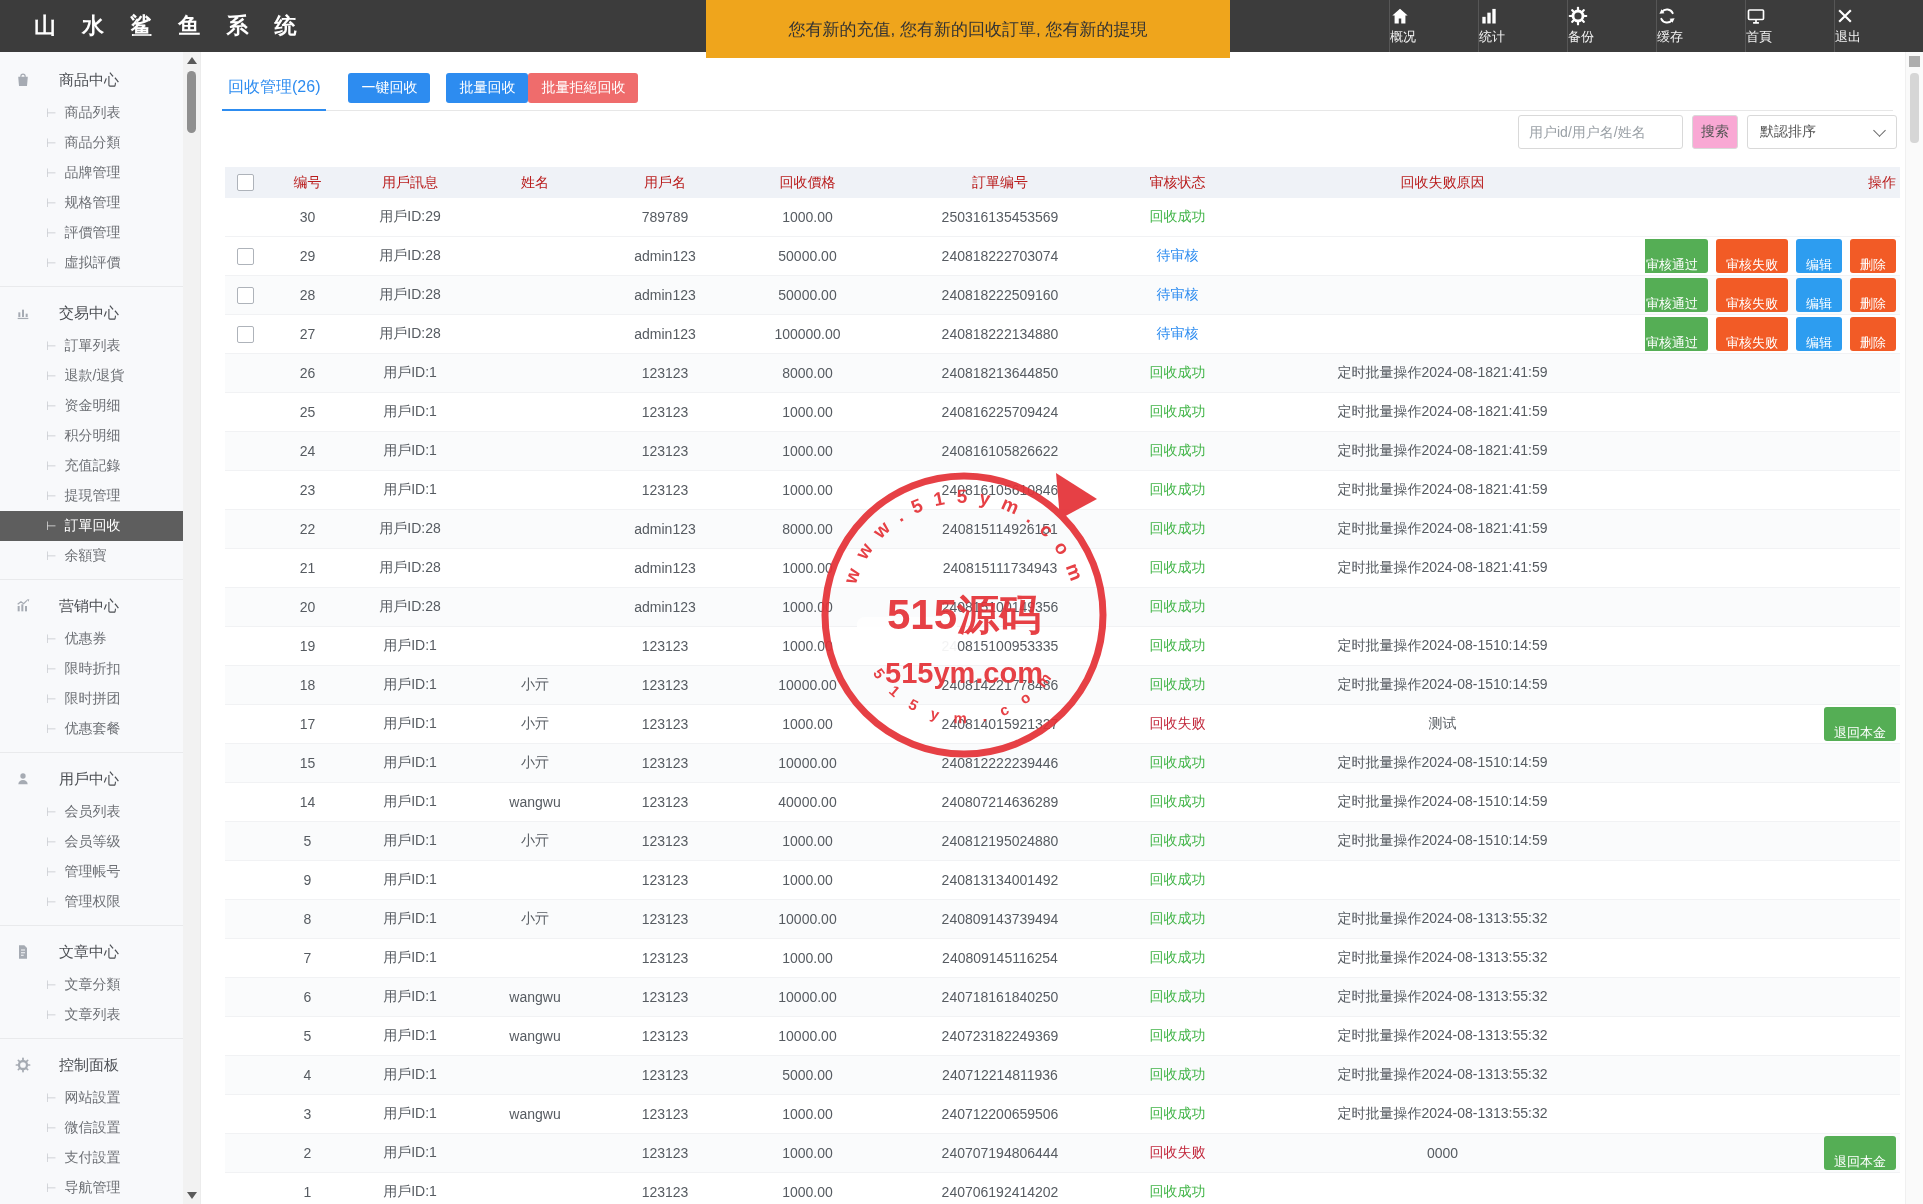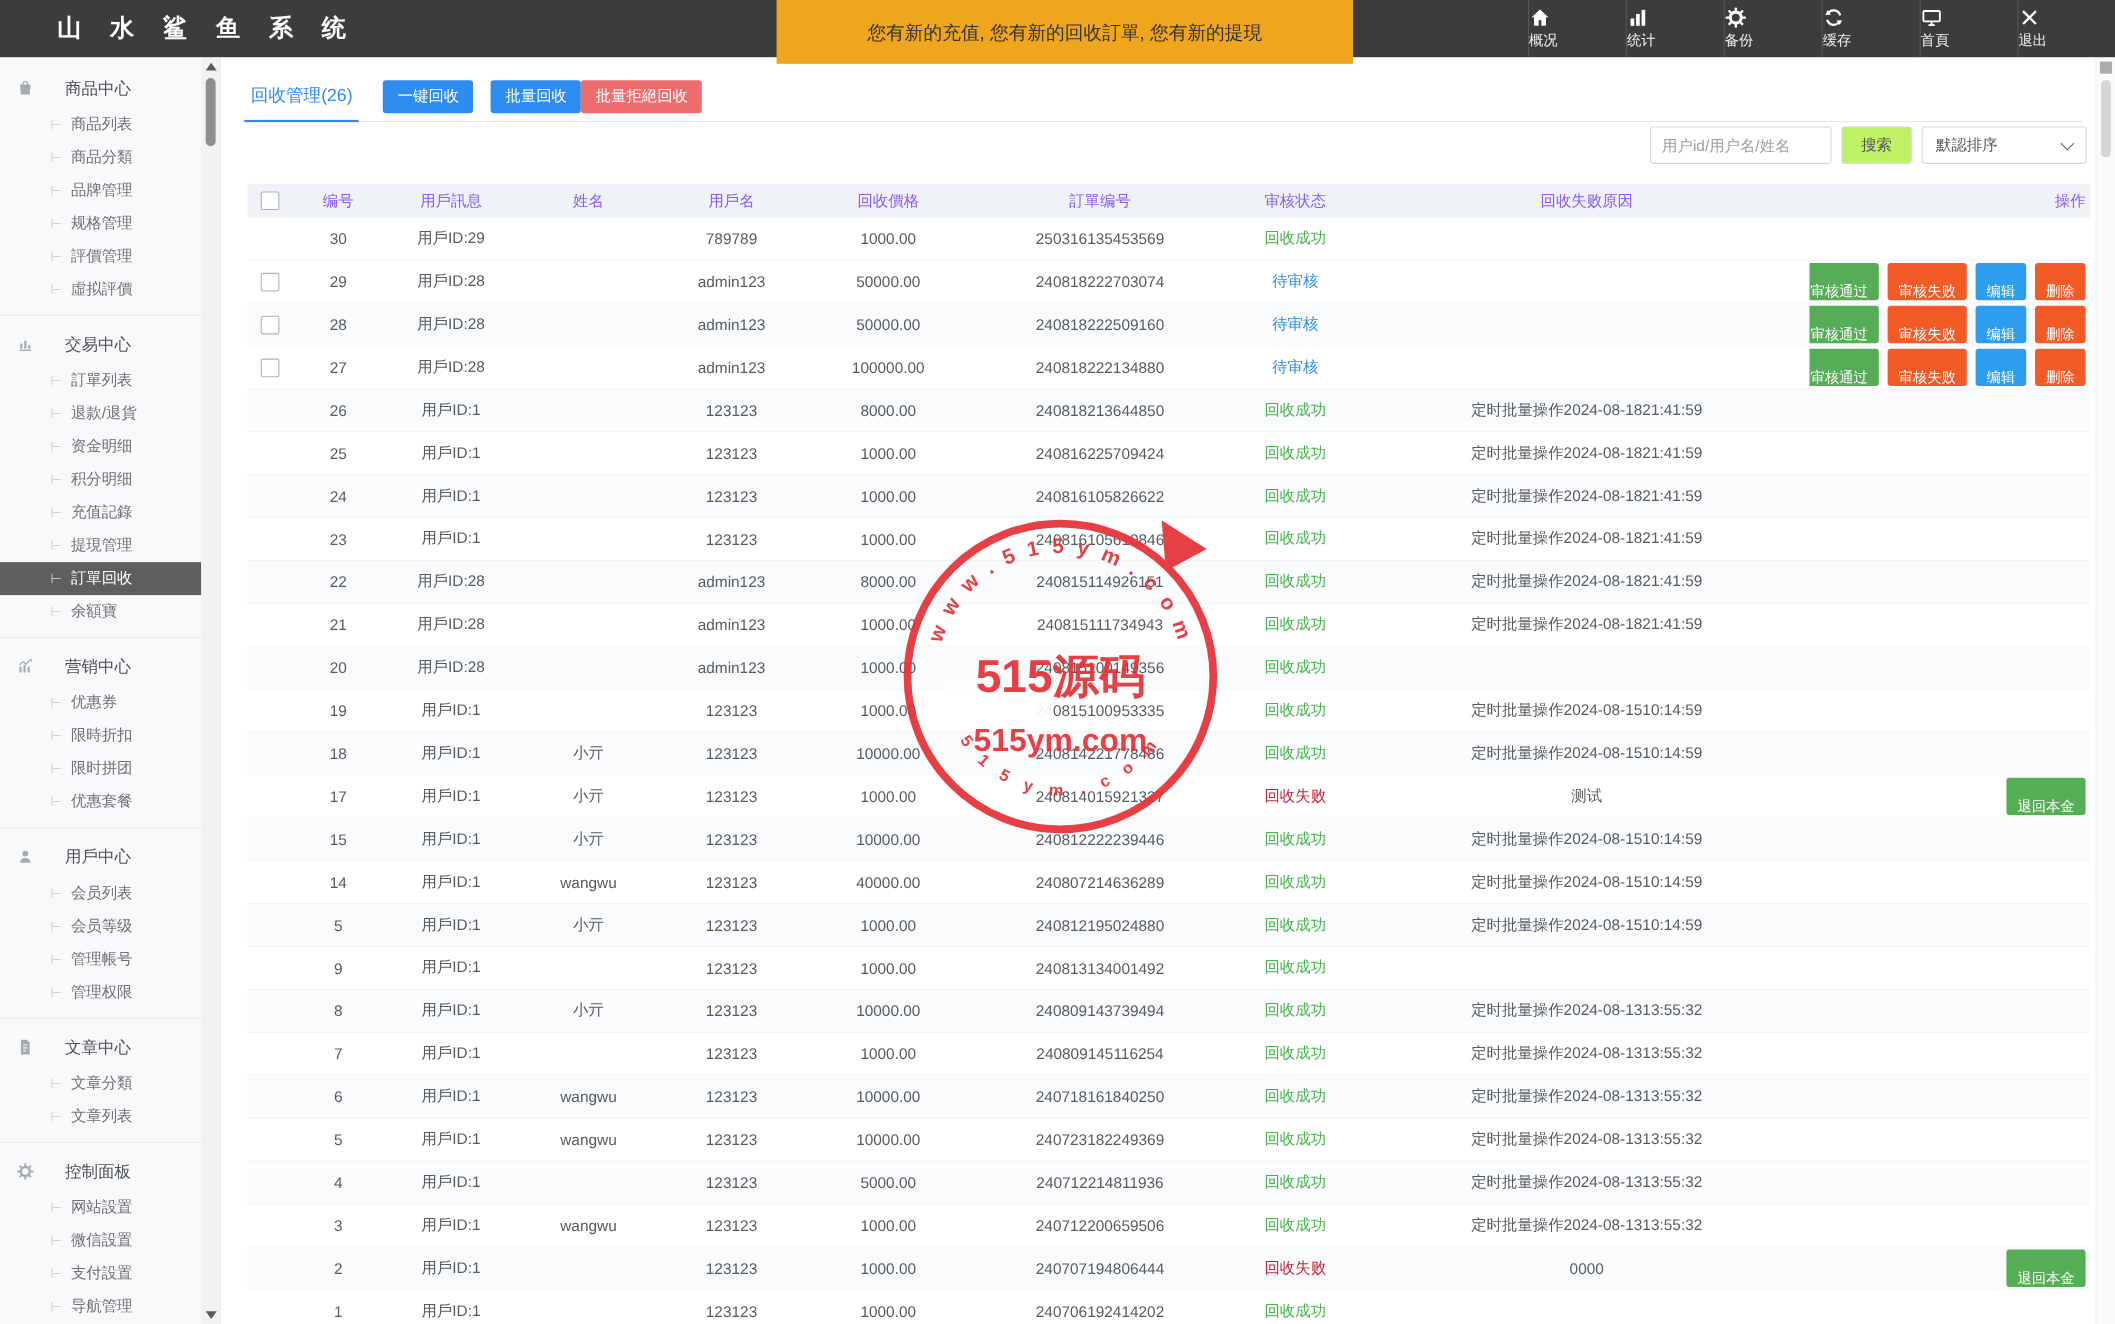--- a/index.html
+++ b/index.html
@@ -1,20 +1,20 @@
 <!DOCTYPE html>
 <html><head>
 <meta charset="utf-8">
 <style>
   html,body{margin:0;padding:0}
   body{width:1923px;height:1204px;position:relative;overflow:hidden;background:#fff;
        font-family:"Liberation Sans","DejaVu Sans",sans-serif;-webkit-font-smoothing:antialiased}
   
   .topbar{position:absolute;left:0;top:0;width:100%;height:52px;background:#3c3c3c;z-index:30;display:flex;align-items:center}
-  .app-title{color:#fff;font-size:22px;font-weight:bold;letter-spacing:10px;margin-left:52px;white-space:nowrap}
+  .app-title{color:#fff;font-size:22px;font-weight:bold;letter-spacing:10px;margin-left:34px;white-space:nowrap}
   .header-actions{position:absolute;right:0;top:0;height:52px;display:flex}
   .h-item{width:88px;display:flex;flex-direction:column;justify-content:center;gap:2px;
           color:#f2f2f2;font-size:13px;border-left:1px solid #565656;cursor:pointer}
   .h-icon{width:20px;height:20px;color:#fff}
   .h-icon svg{width:100%;height:100%;display:block}
   .banner{position:absolute;left:706px;top:0;width:524px;height:58px;background:#efa51c;z-index:40;
           display:flex;align-items:center;justify-content:center;font-size:17px;color:#333}
   
   .sidebar{position:absolute;left:0;top:52px;width:200px;bottom:0;background:#f8f9fb;border-right:1px solid #ececec;z-index:10;overflow:hidden}
   .menu{position:absolute;left:0;top:0;width:183px;padding-top:10px}
@@ -35,27 +35,27 @@
   
   .main{position:absolute;left:200px;top:52px;right:0;bottom:0;background:#fff}
   .tabbar{position:absolute;left:22px;right:30px;top:14px;height:44px;border-bottom:1px solid #e7e7e7;display:flex;align-items:center}
   .tab{color:#2d8cf0;font-size:16px;height:44px;display:flex;align-items:center;border-bottom:2px solid #2d8cf0;padding:0 6px;cursor:pointer}
   .tb-btn{height:30px;border:none;border-radius:3px;color:#fff;font-size:14px;padding:0 13px;cursor:pointer;font-family:inherit;margin-left:22px}
   .tb-btn.blue{background:#2d8cf0}
   .tb-btn.red{background:#ef6c6c;margin-left:0}
   .searchrow{position:absolute;top:63px;right:26px;height:34px;display:flex;gap:9px;z-index:20}
   .search-input{width:165px;height:34px;border:1px solid #d9d9d9;border-radius:3px;padding:0 10px;font-size:14px;color:#3b82f6;box-sizing:border-box;font-family:inherit;outline:none}
   .search-input::placeholder{color:#9aa0a6}
-  .search-btn{width:64px;height:34px;border:1px solid #d9d9d9;border-radius:3px;background:#bef264;font-size:14px;color:#555;cursor:pointer;font-family:inherit}
+  .search-btn{width:46px;height:34px;border:1px solid #d9d9d9;border-radius:3px;background:#f9a8d4;font-size:14px;color:#555;cursor:pointer;font-family:inherit}
   .sort-select{width:150px;height:34px;border:1px solid #d9d9d9;border-radius:3px;display:flex;align-items:center;justify-content:space-between;
                padding:0 12px;font-size:14px;color:#555;background:#fff;box-sizing:border-box;cursor:pointer}
   .caret{width:8px;height:8px;border-right:1.6px solid #666;border-bottom:1.6px solid #666;transform:rotate(45deg);margin-top:-4px}
   
   .table{position:absolute;left:25px;top:115px;width:1675px}
-  .t-head{display:flex;height:31px;background:#eff2f7;align-items:center;color:#8b5cf6;font-size:14px}
+  .t-head{display:flex;height:31px;background:#eff2f7;align-items:center;color:#b91c1c;font-size:14px}
   .t-row{display:flex;height:38px;align-items:flex-start;border-bottom:1px solid #f1f2f4;font-size:14px;color:#565b61;background:#fff}
   .t-row.alt{background:#fafbfc}
   .cell{display:flex;align-items:center;justify-content:center;height:100%;overflow:hidden;white-space:nowrap}
   .c0{width:40px}.c1{width:85px}.c2{width:120px}.c3{width:130px}.c4{width:130px}.c5{width:155px}
   .c6{width:230px}.c7{width:125px}.c8{width:405px}.c9{width:255px;justify-content:flex-end;gap:8px;padding-right:4px;box-sizing:border-box}
   .checkbox{width:15px;height:15px;border:1px solid #aeb3ba;border-radius:2px;background:#fff;cursor:pointer;flex:0 0 auto}
   .st-green{color:#43b549}.st-blue{color:#2d8cf0}.st-red{color:#c2283c}
   .row-btn{height:28px;border:none;border-radius:3px;color:#fff;font-size:13px;padding:17px 10px;cursor:pointer;font-family:inherit;flex:0 0 auto}
   .b-green{background:#55ae55}.b-orange{background:#f25b26}.b-blue{background:#2d9df0}
   

